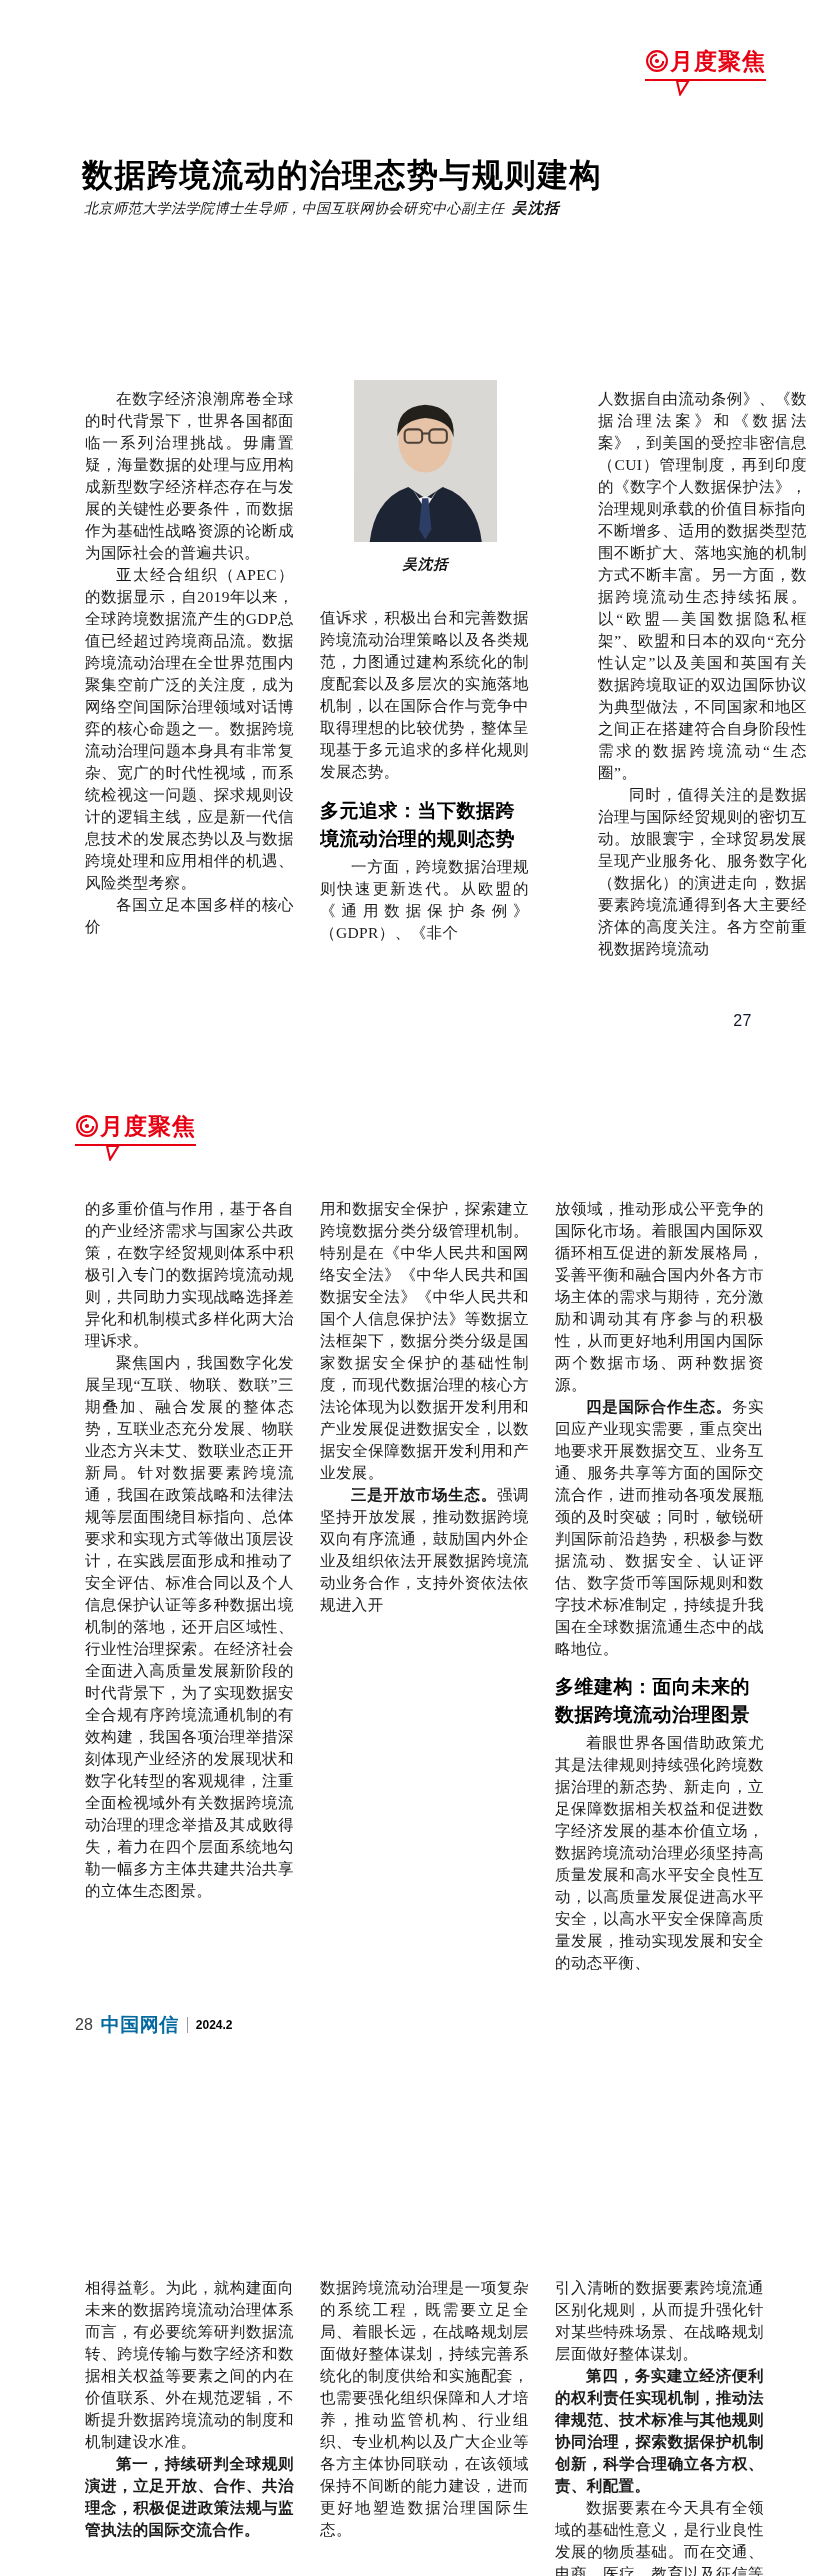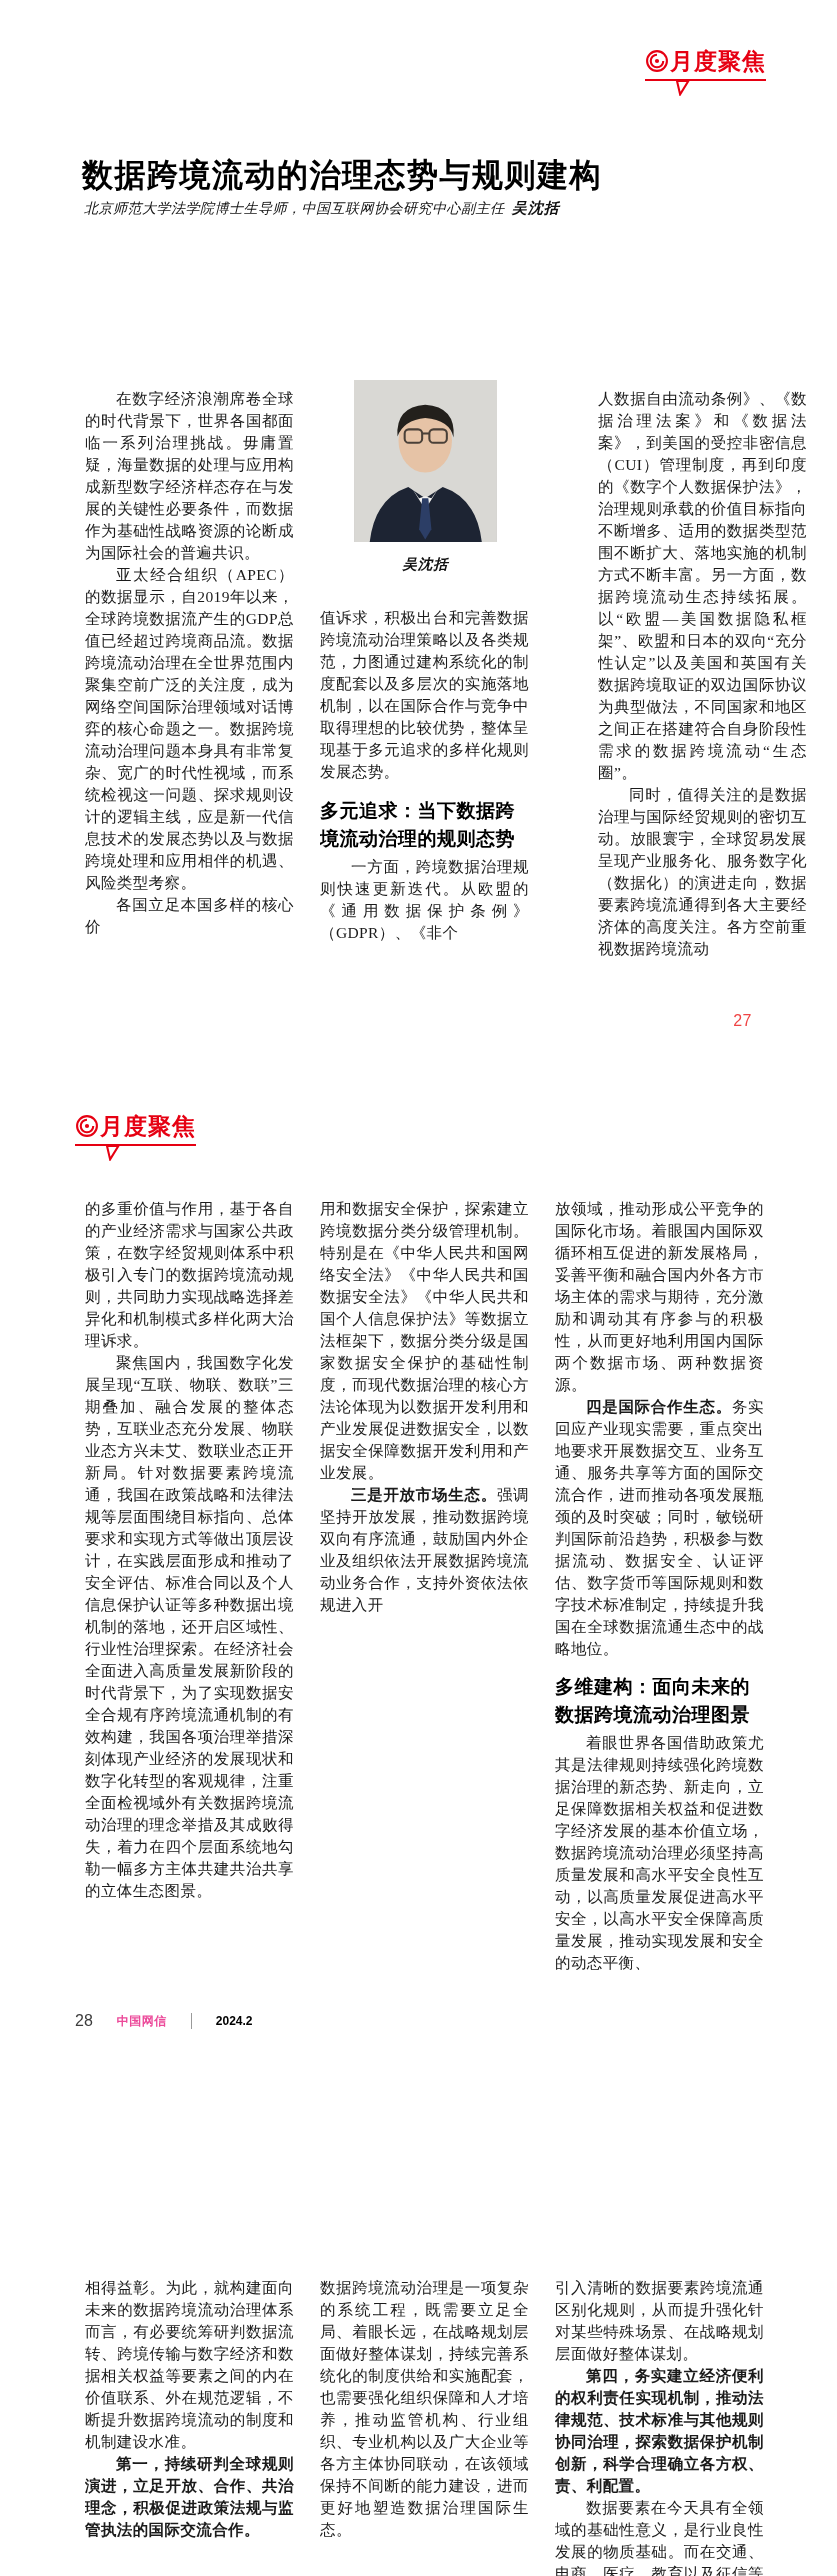--- a/index.html
+++ b/index.html
@@ -26,25 +26,25 @@
   .col h2{margin:13.4px 0 3.1px 0;font-family:"Liberation Sans","DejaVu Sans",sans-serif;
           font-weight:900;font-size:19px;line-height:28px;letter-spacing:0.5px;color:#000;text-align:left;}
   
   .figure{margin:0 0 33px 34px;width:143px;}
   .photo{width:143px;height:162px;background:linear-gradient(180deg,#dcdbd7 0%,#cfcecd 100%);
          position:relative;overflow:hidden;}
   .caption{margin-top:13.4px;text-align:center;font-style:italic;font-weight:bold;
            font-size:14.4px;letter-spacing:1px;color:#111;}
   
   .pagenum{position:absolute;font-family:"Liberation Sans","DejaVu Sans",sans-serif;
-           font-size:16px;color:#ef4444;letter-spacing:0.5px;}
-  .footer{position:absolute;left:75px;display:flex;align-items:center;gap:24px;}
+           font-size:16px;color:#0f172a;letter-spacing:0.5px;}
+  .footer{position:absolute;left:75px;display:flex;align-items:center;gap:8px;}
   .footer .fp{font-family:"Liberation Sans","DejaVu Sans",sans-serif;font-size:16px;color:#3c3c3c;}
   .footer .fbrand{font-family:Liberation Serif, serif;font-weight:900;
-                  font-size:12px;color:#ec4899;letter-spacing:0.5px;}
+                  font-size:19px;color:#0369a1;letter-spacing:0.5px;}
   .footer .fsep{width:1px;height:15.5px;background:#9a9a9a;}
   .footer .fissue{font-family:"Liberation Sans","DejaVu Sans",sans-serif;font-weight:700;
                   font-size:12px;color:#000;}
 </style>
 </head>
 <body>
 
 <div id="canvas">
 
   <div class="logo" style="left:645px;top:49px;">

